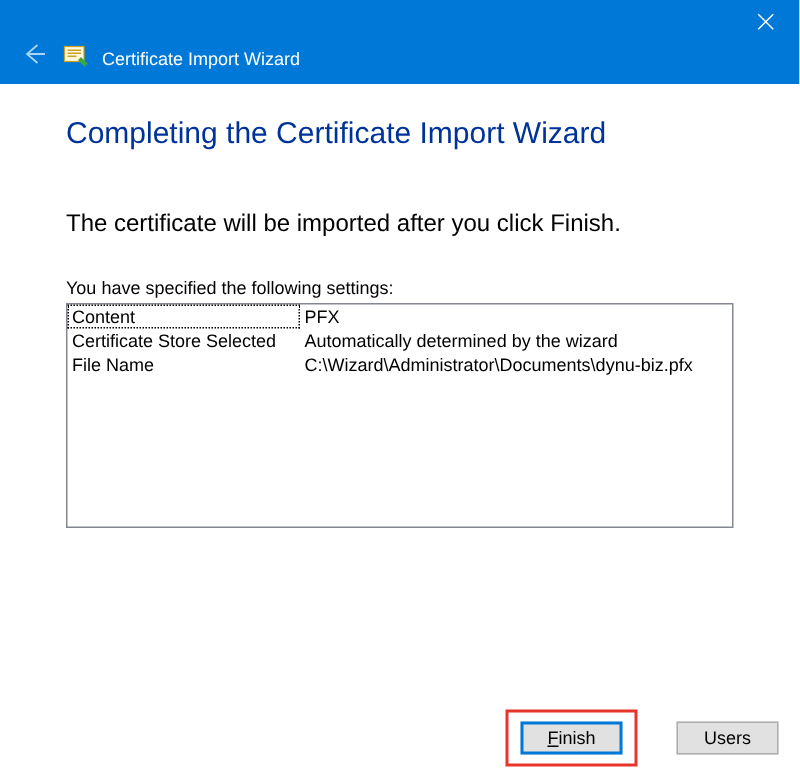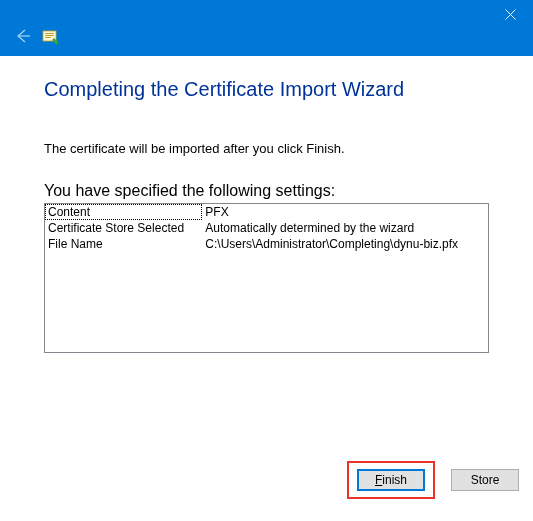--- a/index.html
+++ b/index.html
@@ -59,26 +59,26 @@
     .content {
       padding: 22px 44px 0 44px;
     }
     .heading {
       font-size: 20px;
       font-weight: 400;
       color: #003399;
       margin-bottom: 40px;
     }
     .body-text {
-      font-size: 13px;
+      font-size: 16px;
       color: #000;
       margin-bottom: 26px;
     }
     .settings-label {
-      font-size: 16px;
+      font-size: 12px;
       color: #000;
       margin-bottom: 3px;
     }
     .settings-box {
       border: 1px solid #828790;
       width: 100%;
       height: 150px;
       background: #fff;
       font-size: 12px;
     }
@@ -90,24 +90,24 @@
       padding: 1px 4px 1px 3px;
       vertical-align: top;
       white-space: nowrap;
     }
     .settings-table tr:first-child td:first-child {
       outline: 1px dotted #000;
       outline-offset: -1px;
     }
     .button-row {
       position: absolute;
-      bottom: 22px;
+      bottom: 10px;
       right: 14px;
       display: flex;
-      gap: 16px;
+      gap: 26px;
       align-items: center;
     }
     .btn {
       min-width: 68px;
       height: 22px;
       background: #e1e1e1;
       border: 1px solid #adadad;
       font-size: 12px;
       font-family: inherit;
       cursor: pointer;
@@ -142,44 +142,45 @@
   </div>
   <div class="cert-icon">
     <svg width="18" height="18" viewBox="0 0 18 18">
       <rect x="1" y="3" width="13" height="10" fill="#fff8dc" stroke="#c9a227" stroke-width="0.8"></rect>
       <rect x="3" y="5" width="9" height="1" fill="#c9a227"></rect>
       <rect x="3" y="7" width="9" height="1" fill="#c9a227"></rect>
       <rect x="3" y="9" width="6" height="1" fill="#c9a227"></rect>
       <path d="M12 10 L17 15 L15 15 L15 17 L10 12 Z" fill="#3ba93b"></path>
     </svg>
   </div>
+  <span class="titlebar-text">Certificate Import Wizard</span>
 </div>
 
 <div class="content">
   <h1 class="heading">Completing the Certificate Import Wizard</h1>
   <p class="body-text">The certificate will be imported after you click Finish.</p>
   <p class="settings-label">You have specified the following settings:</p>
   <div class="settings-box">
     <table class="settings-table">
       <tbody>
           <tr>
         <td>Content</td>
         <td>PFX</td>
       </tr>
       <tr>
         <td>Certificate Store Selected</td>
         <td>Automatically determined by the wizard</td>
       </tr>
       <tr>
         <td>File Name</td>
-        <td>C:\Users\Administrator\Completing\dynu-biz.pfx</td>
+        <td>C:\Wizard\Administrator\Documents\dynu-biz.pfx</td>
       </tr>
     </tbody>
       </table>
   </div>
 </div>
 
 <div class="button-row">
   <span class="highlight-box">
     <button class="btn btn-primary"><u>F</u><span>inish</span></button>
   </span>
-  <button class="btn">Store</button>
+  <button class="btn">Users</button>
 </div>
 
 </body></html>

